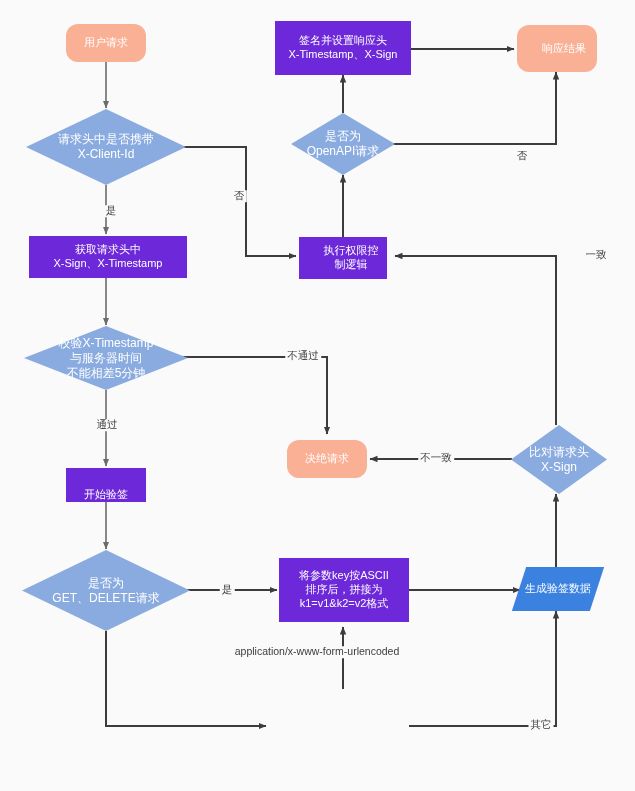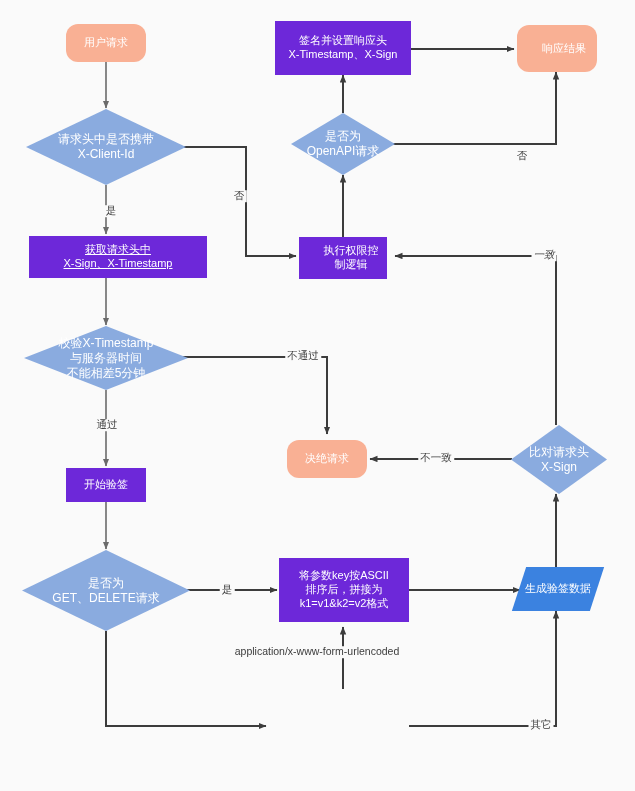--- a/index.html
+++ b/index.html
@@ -130,33 +130,33 @@
   <div class="node terminator" style="left:66px; top:24px; width:80px; height:38px;">
     <span>用户请求</span>
   </div>
 
   <div class="node decision" style="left:26px; top:109px; width:160px; height:76px;">
     <div class="diamond-shape"></div>
     <span>请求头中是否携带
 X-Client-Id</span>
   </div>
 
-  <div class="node process" style="left:29px; top:236px; width:178px; height:42px;text-decoration:underline;">
+  <div class="node process" style="left:29px; top:236px; width:158px; height:42px;">
     <span>获取请求头中
 X-Sign、X-Timestamp</span>
   </div>
 
   <div class="node decision" style="left:24px; top:326px; width:164px; height:64px;">
     <div class="diamond-shape"></div>
     <span>校验X-Timestamp
 与服务器时间
 不能相差5分钟</span>
   </div>
 
-  <div class="node process" style="left:66px; top:468px; width:80px; height:34px;">
+  <div class="node process" style="left:66px; top:468px; width:80px; height:34px;align-items:flex-end;">
     <span>开始验签</span>
   </div>
 
   <div class="node decision" style="left:22px; top:550px; width:168px; height:81px;">
     <div class="diamond-shape"></div>
     <span>是否为
 GET、DELETE请求</span>
   </div>
 
   <div class="node process" style="left:279px; top:558px; width:130px; height:64px;">
@@ -209,17 +209,17 @@
   <div class="edge-label" style="left:303px; top:356px;">不通过</div>
 
   <div class="edge-label" style="left:227px; top:590px;">是</div>
 
   <div class="edge-label" style="left:317px; top:652px;">application/x-www-form-urlencoded</div>
 
   <div class="edge-label" style="left:541px; top:725px;">其它</div>
 
   <div class="edge-label" style="left:436px; top:458px;">不一致</div>
 
-  <div class="edge-label" style="left:544px; top:255px;font-style:italic;">一致</div>
+  <div class="edge-label" style="left:596px; top:255px;">一致</div>
 
   <div class="edge-label" style="left:522px; top:156px;">否</div>
 
 </div>
 
 </body></html>

